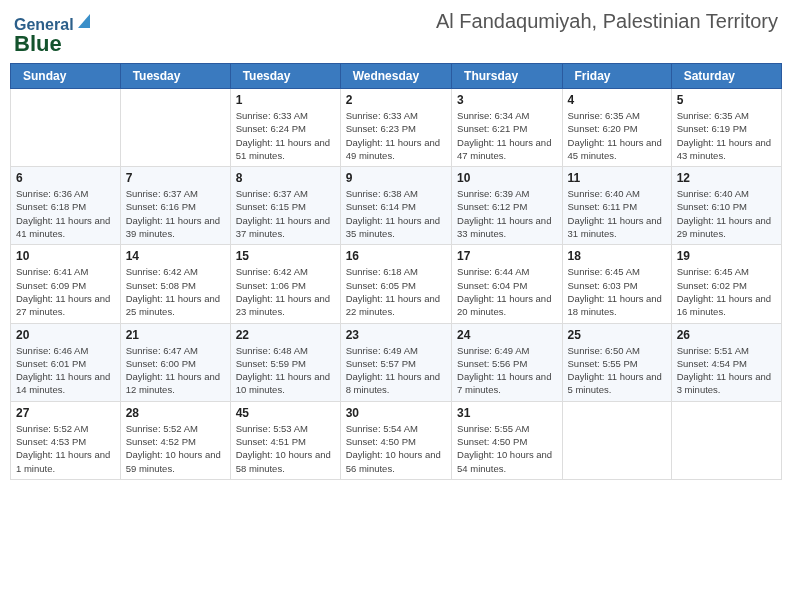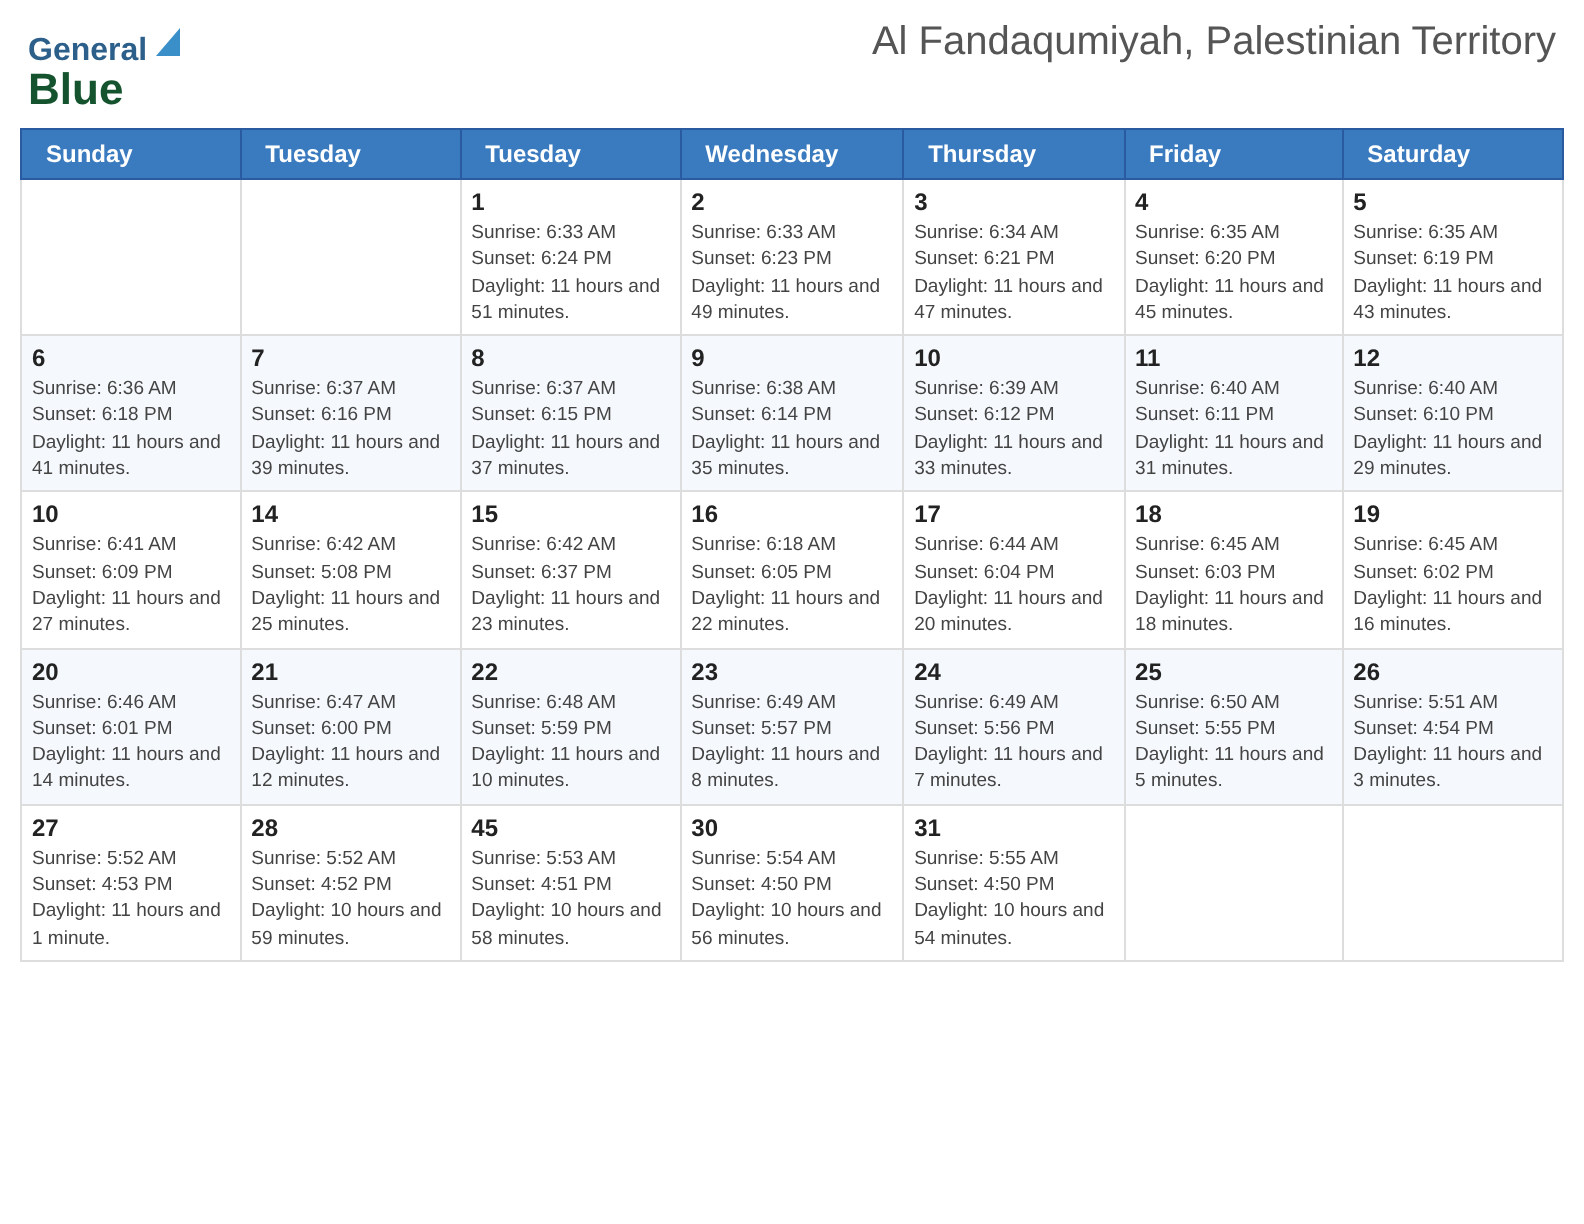--- a/index.html
+++ b/index.html
@@ -203,21 +203,21 @@
         </td>
         <td>
           <span class="day-number">14</span>
           <div class="day-info">Sunrise: 6:42 AM
 Sunset: 5:08 PM
 Daylight: 11 hours and 25 minutes.</div>
         </td>
         <td>
           <span class="day-number">15</span>
           <div class="day-info">Sunrise: 6:42 AM
-Sunset: 6:37 PM
+Sunset: 1:06 PM
 Daylight: 11 hours and 23 minutes.</div>
         </td>
         <td>
           <span class="day-number">16</span>
           <div class="day-info">Sunrise: 6:18 AM
 Sunset: 6:05 PM
 Daylight: 11 hours and 22 minutes.</div>
         </td>
         <td>
           <span class="day-number">17</span>

